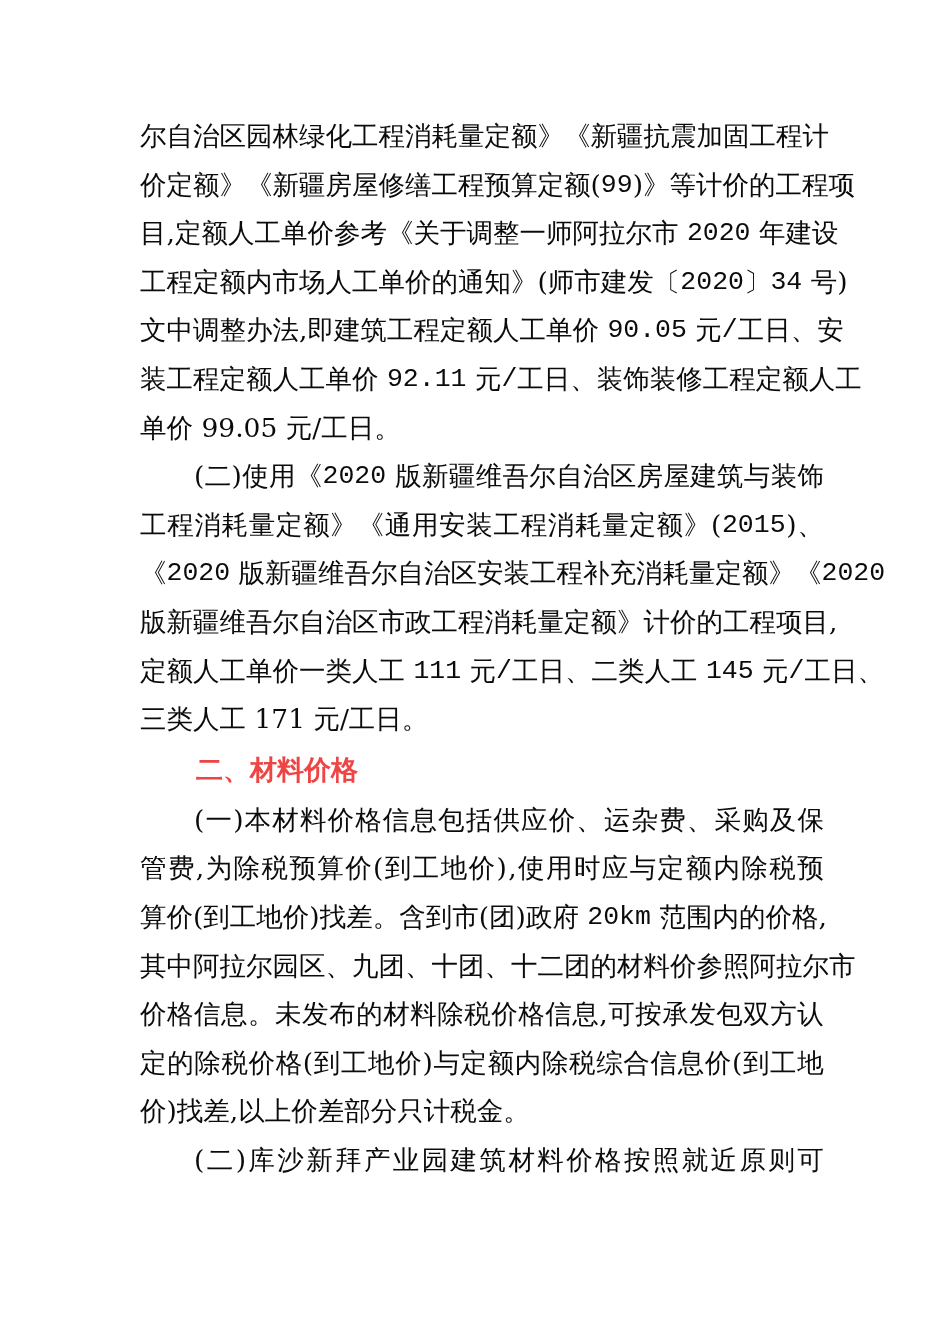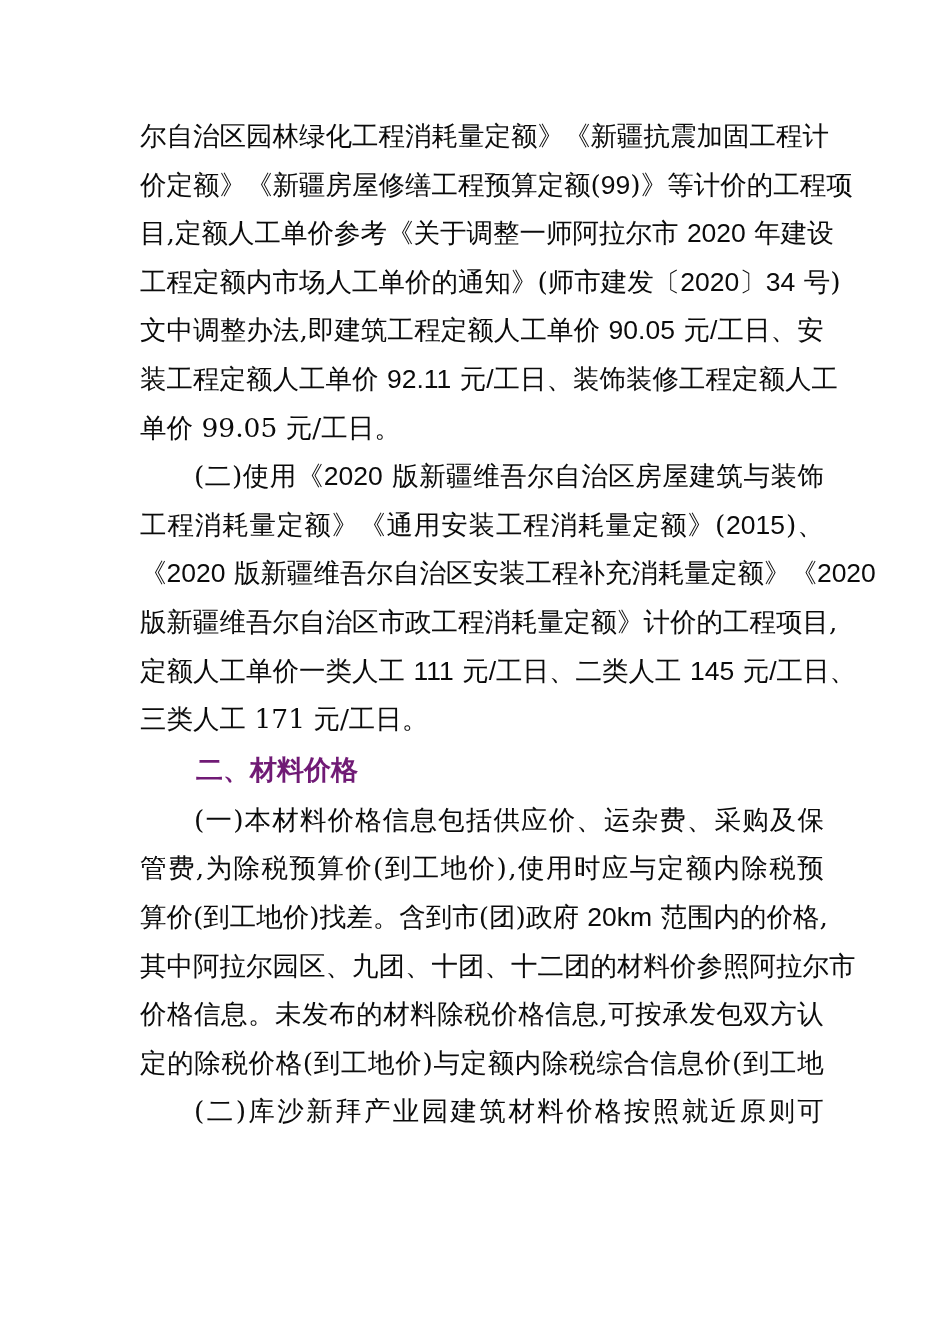--- a/index.html
+++ b/index.html
@@ -50,34 +50,34 @@
   }
   .line .seg {
     white-space: pre;
   }
   
   .line.indent2 {
     padding-left: 54px;
   }
   
   .num {
-    font-family: Liberation Sans, sans-serif;
+    font-family: Liberation Mono, monospace;
     letter-spacing: 0;
   }
   
   .heading {
     display: flex;
     height: 52px;
     align-items: center;
     padding-left: 56px;
     font-family: "DejaVu Sans", "Liberation Sans", sans-serif;
     font-weight: 700;
     font-size: 27px;
     line-height: 1;
-    color: #701a75;
+    color: #ef4444;
     white-space: pre;
   }
 </style>
 </head>
 <body>
 
 <div class="page">
   <div class="doc-body" id="doc-body">
       <div class="line justify"><span class="seg">尔</span><span class="seg">自</span><span class="seg">治</span><span class="seg">区</span><span class="seg">园</span><span class="seg">林</span><span class="seg">绿</span><span class="seg">化</span><span class="seg">工</span><span class="seg">程</span><span class="seg">消</span><span class="seg">耗</span><span class="seg">量</span><span class="seg">定</span><span class="seg">额</span><span class="seg">》</span><span class="seg">《</span><span class="seg">新</span><span class="seg">疆</span><span class="seg">抗</span><span class="seg">震</span><span class="seg">加</span><span class="seg">固</span><span class="seg">工</span><span class="seg">程</span><span class="seg">计</span></div>
       <div class="line justify"><span class="seg">价</span><span class="seg">定</span><span class="seg">额</span><span class="seg">》</span><span class="seg">《</span><span class="seg">新</span><span class="seg">疆</span><span class="seg">房</span><span class="seg">屋</span><span class="seg">修</span><span class="seg">缮</span><span class="seg">工</span><span class="seg">程</span><span class="seg">预</span><span class="seg">算</span><span class="seg">定</span><span class="seg">额</span><span class="seg">(</span><span class="seg num">99</span><span class="seg">)</span><span class="seg">》</span><span class="seg">等</span><span class="seg">计</span><span class="seg">价</span><span class="seg">的</span><span class="seg">工</span><span class="seg">程</span><span class="seg">项</span></div>
@@ -92,15 +92,16 @@
       <div class="line justify"><span class="seg">版</span><span class="seg">新</span><span class="seg">疆</span><span class="seg">维</span><span class="seg">吾</span><span class="seg">尔</span><span class="seg">自</span><span class="seg">治</span><span class="seg">区</span><span class="seg">市</span><span class="seg">政</span><span class="seg">工</span><span class="seg">程</span><span class="seg">消</span><span class="seg">耗</span><span class="seg">量</span><span class="seg">定</span><span class="seg">额</span><span class="seg">》</span><span class="seg">计</span><span class="seg">价</span><span class="seg">的</span><span class="seg">工</span><span class="seg">程</span><span class="seg">项</span><span class="seg">目</span><span class="seg">,</span></div>
       <div class="line justify"><span class="seg">定</span><span class="seg">额</span><span class="seg">人</span><span class="seg">工</span><span class="seg">单</span><span class="seg">价</span><span class="seg">一</span><span class="seg">类</span><span class="seg">人</span><span class="seg">工</span><span class="seg"> </span><span class="seg num">111</span><span class="seg"> </span><span class="seg">元</span><span class="seg num">/</span><span class="seg">工</span><span class="seg">日</span><span class="seg">、</span><span class="seg">二</span><span class="seg">类</span><span class="seg">人</span><span class="seg">工</span><span class="seg"> </span><span class="seg num">145</span><span class="seg"> </span><span class="seg">元</span><span class="seg num">/</span><span class="seg">工</span><span class="seg">日</span><span class="seg">、</span></div>
       <div class="line flush">三类人工 171 元/工日。</div>
       <div class="heading">二、材料价格</div>
       <div class="line justify indent2"><span class="seg">(</span><span class="seg">一</span><span class="seg">)</span><span class="seg">本</span><span class="seg">材</span><span class="seg">料</span><span class="seg">价</span><span class="seg">格</span><span class="seg">信</span><span class="seg">息</span><span class="seg">包</span><span class="seg">括</span><span class="seg">供</span><span class="seg">应</span><span class="seg">价</span><span class="seg">、</span><span class="seg">运</span><span class="seg">杂</span><span class="seg">费</span><span class="seg">、</span><span class="seg">采</span><span class="seg">购</span><span class="seg">及</span><span class="seg">保</span></div>
       <div class="line justify"><span class="seg">管</span><span class="seg">费</span><span class="seg">,</span><span class="seg">为</span><span class="seg">除</span><span class="seg">税</span><span class="seg">预</span><span class="seg">算</span><span class="seg">价</span><span class="seg">(</span><span class="seg">到</span><span class="seg">工</span><span class="seg">地</span><span class="seg">价</span><span class="seg">)</span><span class="seg">,</span><span class="seg">使</span><span class="seg">用</span><span class="seg">时</span><span class="seg">应</span><span class="seg">与</span><span class="seg">定</span><span class="seg">额</span><span class="seg">内</span><span class="seg">除</span><span class="seg">税</span><span class="seg">预</span></div>
       <div class="line justify"><span class="seg">算</span><span class="seg">价</span><span class="seg">(</span><span class="seg">到</span><span class="seg">工</span><span class="seg">地</span><span class="seg">价</span><span class="seg">)</span><span class="seg">找</span><span class="seg">差</span><span class="seg">。</span><span class="seg">含</span><span class="seg">到</span><span class="seg">市</span><span class="seg">(</span><span class="seg">团</span><span class="seg">)</span><span class="seg">政</span><span class="seg">府</span><span class="seg"> </span><span class="seg num">20km</span><span class="seg"> </span><span class="seg">范</span><span class="seg">围</span><span class="seg">内</span><span class="seg">的</span><span class="seg">价</span><span class="seg">格</span><span class="seg">,</span></div>
       <div class="line justify"><span class="seg">其</span><span class="seg">中</span><span class="seg">阿</span><span class="seg">拉</span><span class="seg">尔</span><span class="seg">园</span><span class="seg">区</span><span class="seg">、</span><span class="seg">九</span><span class="seg">团</span><span class="seg">、</span><span class="seg">十</span><span class="seg">团</span><span class="seg">、</span><span class="seg">十</span><span class="seg">二</span><span class="seg">团</span><span class="seg">的</span><span class="seg">材</span><span class="seg">料</span><span class="seg">价</span><span class="seg">参</span><span class="seg">照</span><span class="seg">阿</span><span class="seg">拉</span><span class="seg">尔</span><span class="seg">市</span></div>
       <div class="line justify"><span class="seg">价</span><span class="seg">格</span><span class="seg">信</span><span class="seg">息</span><span class="seg">。</span><span class="seg">未</span><span class="seg">发</span><span class="seg">布</span><span class="seg">的</span><span class="seg">材</span><span class="seg">料</span><span class="seg">除</span><span class="seg">税</span><span class="seg">价</span><span class="seg">格</span><span class="seg">信</span><span class="seg">息</span><span class="seg">,</span><span class="seg">可</span><span class="seg">按</span><span class="seg">承</span><span class="seg">发</span><span class="seg">包</span><span class="seg">双</span><span class="seg">方</span><span class="seg">认</span></div>
       <div class="line justify"><span class="seg">定</span><span class="seg">的</span><span class="seg">除</span><span class="seg">税</span><span class="seg">价</span><span class="seg">格</span><span class="seg">(</span><span class="seg">到</span><span class="seg">工</span><span class="seg">地</span><span class="seg">价</span><span class="seg">)</span><span class="seg">与</span><span class="seg">定</span><span class="seg">额</span><span class="seg">内</span><span class="seg">除</span><span class="seg">税</span><span class="seg">综</span><span class="seg">合</span><span class="seg">信</span><span class="seg">息</span><span class="seg">价</span><span class="seg">(</span><span class="seg">到</span><span class="seg">工</span><span class="seg">地</span></div>
+      <div class="line flush">价)找差,以上价差部分只计税金。</div>
       <div class="line justify indent2"><span class="seg">(</span><span class="seg">二</span><span class="seg">)</span><span class="seg">库</span><span class="seg">沙</span><span class="seg">新</span><span class="seg">拜</span><span class="seg">产</span><span class="seg">业</span><span class="seg">园</span><span class="seg">建</span><span class="seg">筑</span><span class="seg">材</span><span class="seg">料</span><span class="seg">价</span><span class="seg">格</span><span class="seg">按</span><span class="seg">照</span><span class="seg">就</span><span class="seg">近</span><span class="seg">原</span><span class="seg">则</span><span class="seg">可</span></div>
     </div>
 </div>
 
 </body></html>

